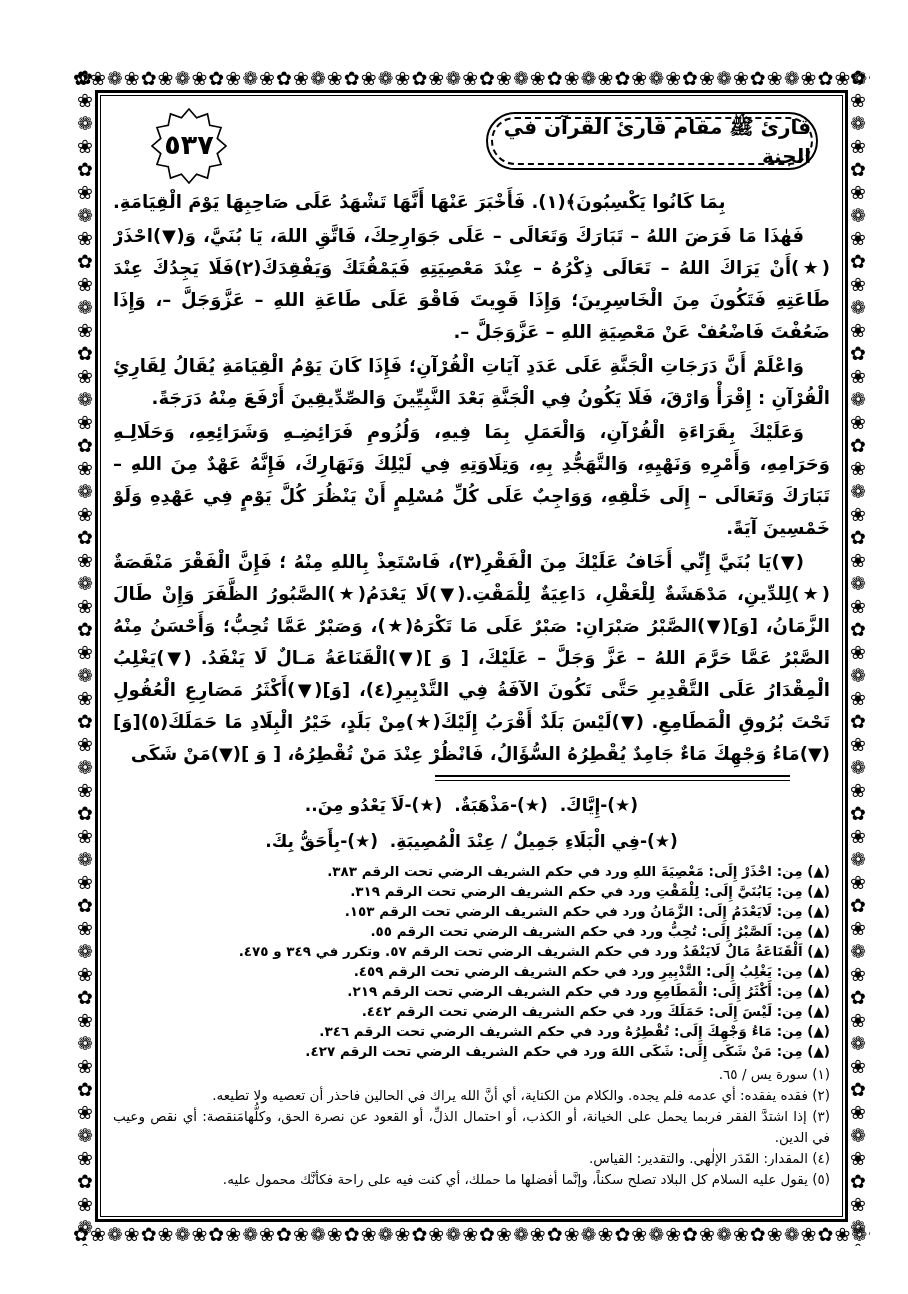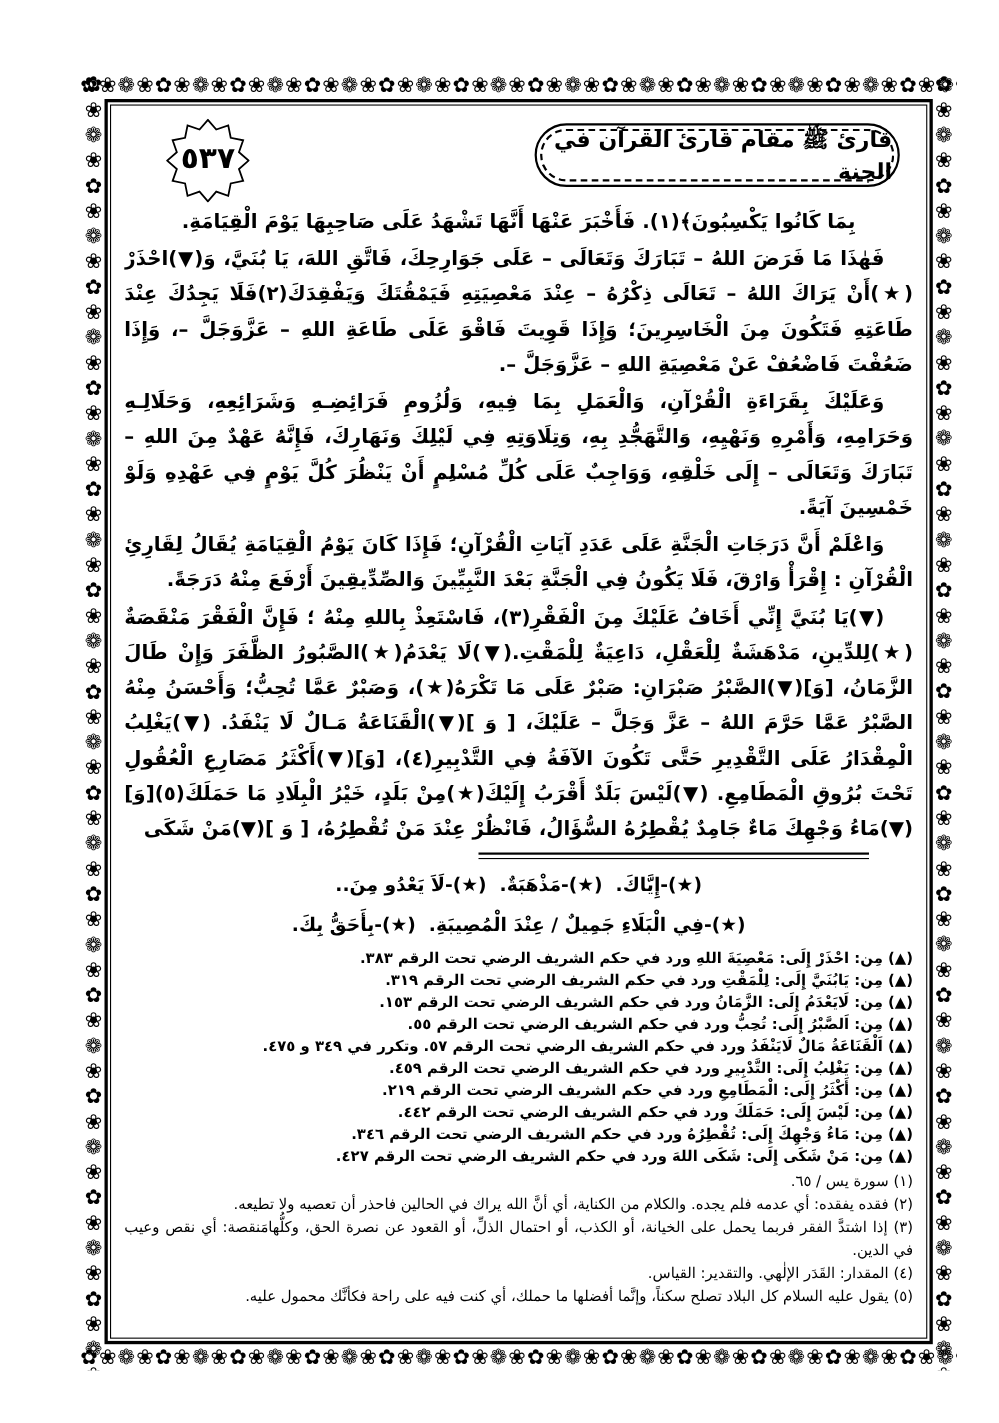--- a/index.html
+++ b/index.html
@@ -47,21 +47,21 @@
     position:absolute;inset:3px;border:2px dashed #000;border-radius:26px;
     display:flex;align-items:center;justify-content:center;
   }
   .cartouche-inner span{font-size:20px;font-weight:700;}
   
   .p{
     margin:0 0 2px 0;
     font-size:18px;line-height:32px;font-weight:700;
     text-align:justify;text-indent:26px;
   }
-  .p-first{text-align:center;text-indent:0;}
+  .p-first{text-align:left;text-indent:0;}
   
   .sep{
     height:3px;width:355px;
     border-top:2px solid #000;border-bottom:1px solid #000;
     margin:5px 40px 6px auto;
   }
   .variant{
     text-align:center;font-weight:700;
     font-size:17px;line-height:36px;
   }
@@ -93,22 +93,22 @@
             </div>
             <div class="cartouche">
               <div class="cartouche-inner">
                 <span>قارئ ﷺ مقام قارئ القرآن في الجنة</span>
               </div>
             </div>
           </div>
 
           <p class="p p-first">بِمَا كَانُوا يَكْسِبُونَ﴾(١). فَأَخْبَرَ عَنْهَا أَنَّهَا تَشْهَدُ عَلَى صَاحِبِهَا يَوْمَ الْقِيَامَةِ.</p>
           <p class="p">فَهٰذَا مَا فَرَضَ اللهُ – تَبَارَكَ وَتَعَالَى – عَلَى جَوَارِحِكَ، فَاتَّقِ اللهَ، يَا بُنَيَّ، وَ(▼)احْذَرْ (★)أَنْ يَرَاكَ اللهُ – تَعَالَى ذِكْرُهُ – عِنْدَ مَعْصِيَتِهِ فَيَمْقُتَكَ وَيَفْقِدَكَ(٢)فَلَا يَجِدُكَ عِنْدَ طَاعَتِهِ فَتَكُونَ مِنَ الْخَاسِرِينَ؛ وَإِذَا قَوِيتَ فَاقْوَ عَلَى طَاعَةِ اللهِ – عَزَّوَجَلَّ –، وَإِذَا ضَعُفْتَ فَاضْعُفْ عَنْ مَعْصِيَةِ اللهِ – عَزَّوَجَلَّ –.</p>
+          <p class="p">وَاعْلَمْ أَنَّ دَرَجَاتِ الْجَنَّةِ عَلَى عَدَدِ آيَاتِ الْقُرْآنِ؛ فَإِذَا كَانَ يَوْمُ الْقِيَامَةِ يُقَالُ لِقَارِئِ الْقُرْآنِ : إِقْرَأْ وَارْقَ، فَلَا يَكُونُ فِي الْجَنَّةِ بَعْدَ النَّبِيِّينَ وَالصِّدِّيقِينَ أَرْفَعَ مِنْهُ دَرَجَةً.</p>
           <p class="p">وَعَلَيْكَ بِقَرَاءَةِ الْقُرْآنِ، وَالْعَمَلِ بِمَا فِيهِ، وَلُزُومِ فَرَائِضِـهِ وَشَرَائِعِهِ، وَحَلَالِـهِ وَحَرَامِهِ، وَأَمْرِهِ وَنَهْيِهِ، وَالتَّهَجُّدِ بِهِ، وَتِلَاوَتِهِ فِي لَيْلِكَ وَنَهَارِكَ، فَإِنَّهُ عَهْدٌ مِنَ اللهِ – تَبَارَكَ وَتَعَالَى – إِلَى خَلْقِهِ، وَوَاجِبٌ عَلَى كُلِّ مُسْلِمٍ أَنْ يَنْظُرَ كُلَّ يَوْمٍ فِي عَهْدِهِ وَلَوْ خَمْسِينَ آيَةً.</p>
-          <p class="p">وَاعْلَمْ أَنَّ دَرَجَاتِ الْجَنَّةِ عَلَى عَدَدِ آيَاتِ الْقُرْآنِ؛ فَإِذَا كَانَ يَوْمُ الْقِيَامَةِ يُقَالُ لِقَارِئِ الْقُرْآنِ : إِقْرَأْ وَارْقَ، فَلَا يَكُونُ فِي الْجَنَّةِ بَعْدَ النَّبِيِّينَ وَالصِّدِّيقِينَ أَرْفَعَ مِنْهُ دَرَجَةً.</p>
           <p class="p">(▼)يَا بُنَيَّ إِنِّي أَخَافُ عَلَيْكَ مِنَ الْفَقْرِ(٣)، فَاسْتَعِذْ بِاللهِ مِنْهُ ؛ فَإِنَّ الْفَقْرَ مَنْقَصَةٌ (★)لِلدِّينِ، مَدْهَشَةٌ لِلْعَقْلِ، دَاعِيَةٌ لِلْمَقْتِ.(▼)لَا يَعْدَمُ(★)الصَّبُورُ الظَّفَرَ وَإِنْ طَالَ الزَّمَانُ، [وَ](▼)الصَّبْرُ صَبْرَانِ: صَبْرٌ عَلَى مَا تَكْرَهُ(★)، وَصَبْرٌ عَمَّا تُحِبُّ؛ وَأَحْسَنُ مِنْهُ الصَّبْرُ عَمَّا حَرَّمَ اللهُ – عَزَّ وَجَلَّ – عَلَيْكَ، [ وَ ](▼)الْقَنَاعَةُ مَـالٌ لَا يَنْفَدُ. (▼)يَغْلِبُ الْمِقْدَارُ عَلَى التَّقْدِيرِ حَتَّى تَكُونَ الآفَةُ فِي التَّدْبِيرِ(٤)، [وَ](▼)أَكْثَرُ مَصَارِعِ الْعُقُولِ تَحْتَ بُرُوقِ الْمَطَامِعِ. (▼)لَيْسَ بَلَدٌ أَقْرَبُ إِلَيْكَ(★)مِنْ بَلَدٍ، خَيْرُ الْبِلَادِ مَا حَمَلَكَ(٥)[وَ](▼)مَاءُ وَجْهِكَ مَاءٌ جَامِدٌ يُقْطِرُهُ السُّؤَالُ، فَانْظُرْ عِنْدَ مَنْ تُقْطِرُهُ، [ وَ ](▼)مَنْ شَكَى</p>
 
           <div class="sep"></div>
 
           <div class="variant">(★)-إِيَّاكَ. ‏ (★)-مَذْهَبَةٌ. ‏ (★)-لَاَ يَعْدُو مِنَ..</div>
           <div class="variant">(★)-فِي الْبَلَاءِ جَمِيلٌ / عِنْدَ الْمُصِيبَةِ. ‏ (★)-بِأَحَقُّ بِكَ.</div>
 
           <div class="notes">
             <div class="note">(▲) مِن: احْذَرْ إِلَى: مَعْصِيَةَ اللهِ ورد في حكم الشريف الرضي تحت الرقم ٣٨٣.</div>
             <div class="note">(▲) مِن: يَابُنَيَّ إِلَى: لِلْمَقْتِ ورد في حكم الشريف الرضي تحت الرقم ٣١٩.</div>

